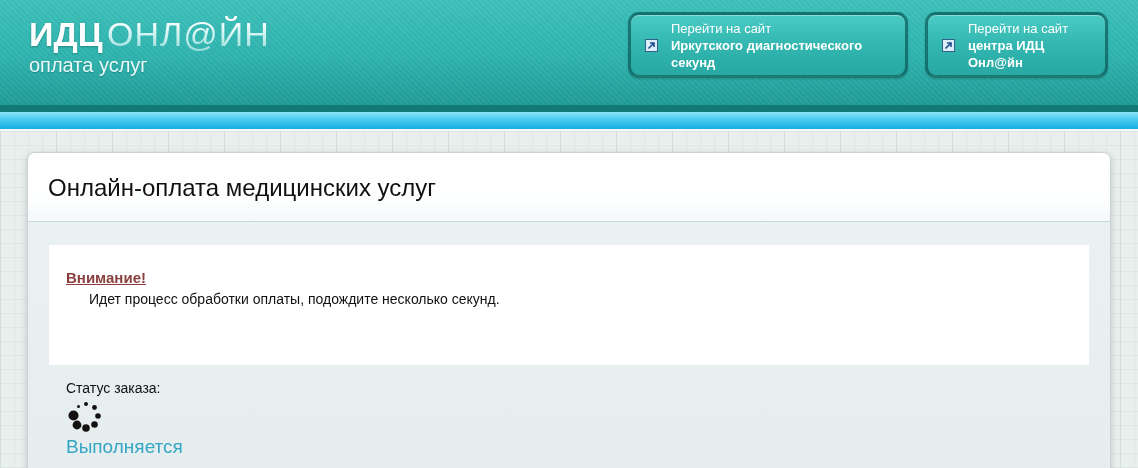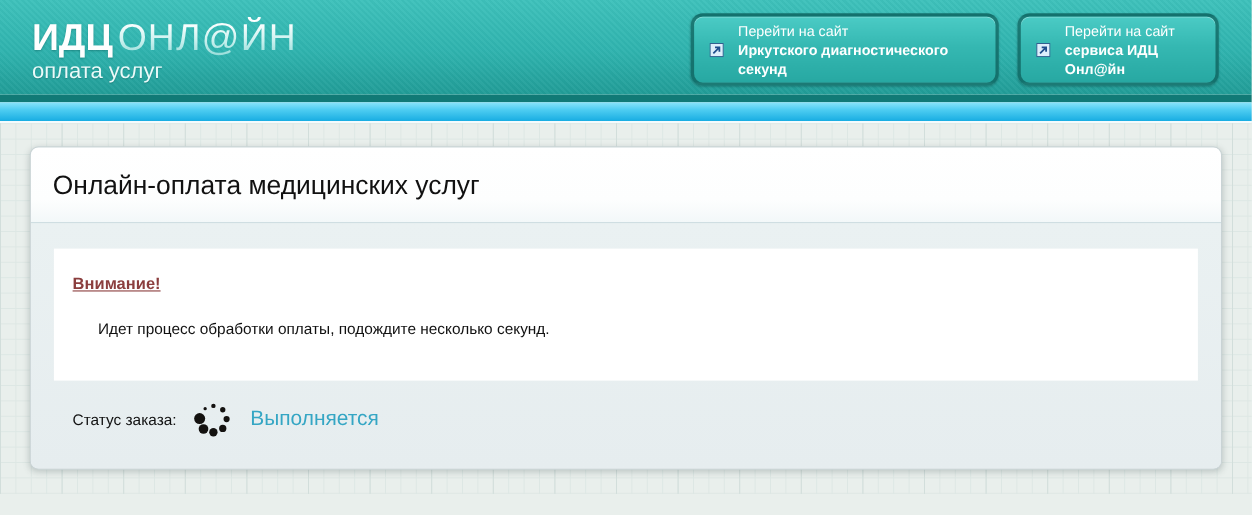--- a/index.html
+++ b/index.html
@@ -5,21 +5,21 @@
   * { margin: 0; padding: 0; box-sizing: border-box; }
   html, body { width: 1138px; height: 468px; overflow: hidden; }
   body {
     font-family: "Liberation Sans", sans-serif;
     background: #e9efec;
   }
 
   
   .header {
     position: relative;
-    height: 86px;
+    height: 105px;
     background:
       repeating-linear-gradient(45deg, rgba(255,255,255,0.03) 0 2px, rgba(0,0,0,0.02) 2px 4px),
       linear-gradient(180deg, #3ec1bb 0%, #2fb3ae 55%, #219c97 100%);
   }
   .header-dark-line {
     height: 7px;
     background: #117a76;
   }
   .cyan-strip {
     height: 19px;
@@ -143,33 +143,34 @@
     height: 120px;
     padding: 24px 17px 0 17px;
   }
   .notice-heading {
     font-size: 15px;
     font-weight: bold;
     color: #8b3e3e;
     text-decoration: underline;
   }
   .notice-message {
-    margin-top: 24px;
+    margin-top: 5px;
     margin-left: 23px;
     font-size: 14px;
     color: #111111;
   }
 
   
   .status-row {
     margin-top: 15px;
     padding-left: 17px;
     display: flex;
-    align-items: center;
+    align-items: flex-start;
     min-height: 40px;
+    flex-direction: column;
   }
   .status-label {
     font-size: 14px;
     color: #111111;
     margin-right: 13px;
   }
   .spinner {
     width: 40px;
     height: 40px;
     margin-right: 14px;
@@ -203,21 +204,21 @@
       </div>
     </div>
 
     <div class="hdr-btn hdr-btn-2">
       <svg class="ext-icon" viewBox="0 0 13 13" xmlns="http://www.w3.org/2000/svg">
         <rect x="0.5" y="0.5" width="12" height="12" fill="#ddeefb" stroke="#30608f"></rect>
         <path d="M3.5 9.5 L8.5 4.5 M5 4 h4 v4" stroke="#1f4e8c" stroke-width="1.6" fill="none"></path>
       </svg>
       <div class="hdr-btn-text">
         <div class="hdr-btn-line1">Перейти на сайт</div>
-        <div class="hdr-btn-line2">сервиса ИДЦ Онл@йн</div>
+        <div class="hdr-btn-line2">центра ИДЦ Онл@йн</div>
       </div>
     </div>
   </div>
 </div>
 <div class="header-dark-line"></div>
 <div class="cyan-strip"></div>
 
 <div class="page">
   <div class="card">
     <div class="card-title-area">

